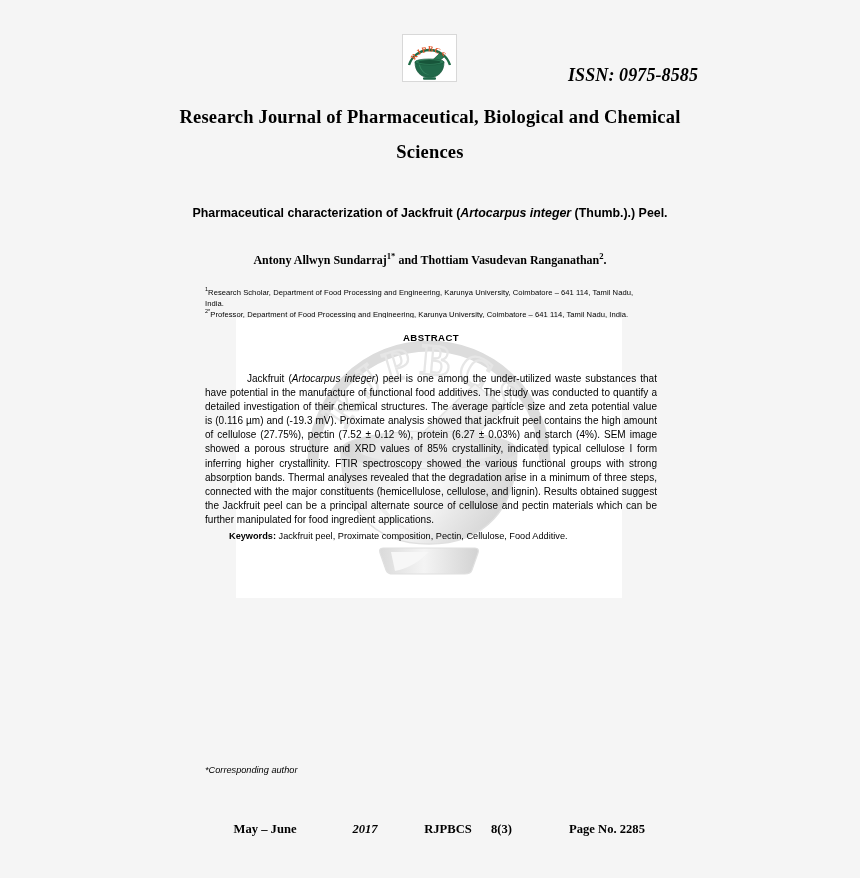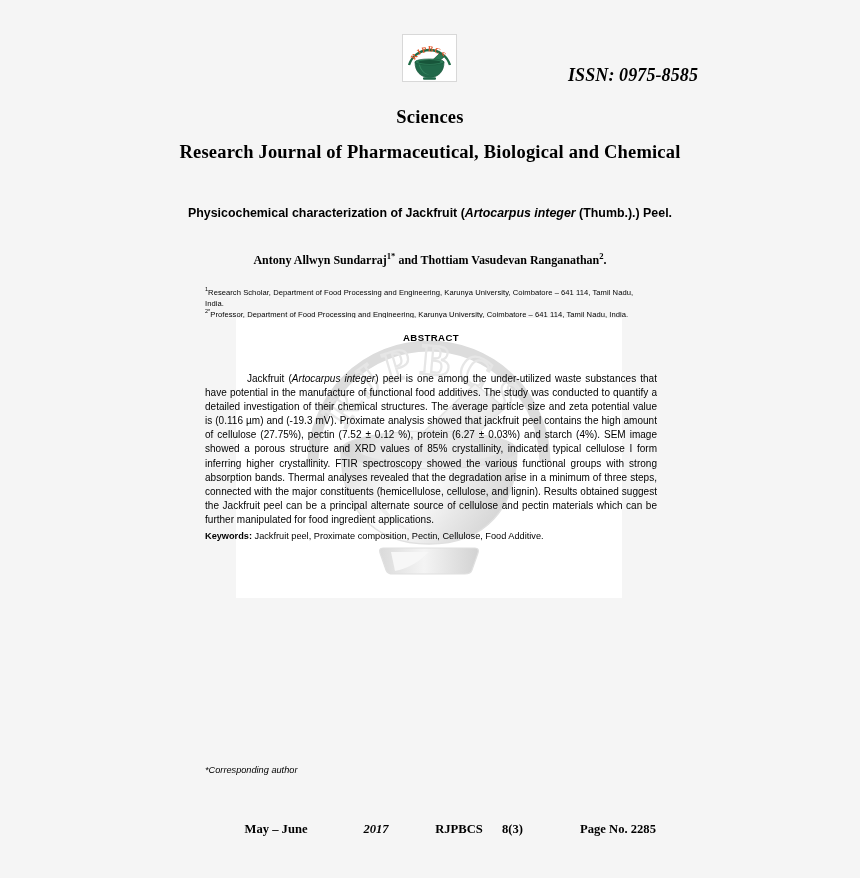--- a/index.html
+++ b/index.html
@@ -153,36 +153,36 @@
     text-indent: 42px;
     letter-spacing: 0.02px;
   }
   .abstract-body .ital { font-style: italic; }
   .keywords {
     margin-top: 2px;
     font-size: 9.2px;
     line-height: 14.1px;
     text-align: left;
   }
-  .keywords b { font-weight: bold; }
+  .keywords b { font-weight: bold; margin-left: 24px; }
 
   
   .corresponding {
     position: absolute;
     left: 205px;
     top: 765px;
     font-style: italic;
     font-weight: normal;
     font-size: 9.2px;
   }
 
   
   .footer {
     position: absolute;
-    left: 216px;
+    left: 205px;
     top: 822px;
     width: 452px;
     font-family: "Liberation Serif", serif;
     font-weight: bold;
     font-size: 12.6px;
     display: flex;
     align-items: baseline;
   }
   .footer .f-month { width: 120px; text-align: center; }
   .footer .f-year  { width: 80px;  text-align: center; font-style: italic; }
@@ -217,25 +217,25 @@
         <ellipse cx="26.5" cy="27" rx="11.2" ry="1.9" fill="#17553a"></ellipse>
 
         <rect x="20" y="42.2" width="13" height="2.6" rx="1.1" fill="#21694a"></rect>
       </svg>
     </div>
 
     <div class="issn">ISSN: 0975-8585</div>
   </div>
 
   <div class="journal-title">
+    <div>Research Journal of Pharmaceutical, Biological and Chemical</div>
     <div>Sciences</div>
-    <div>Research Journal of Pharmaceutical, Biological and Chemical</div>
-  </div>
-
-  <div class="article-title"><span>Physicochemical characterization of Jackfruit (</span><span class="ital">Artocarpus integer</span><span> (Thumb.).) Peel.</span></div>
+  </div>
+
+  <div class="article-title"><span>Pharmaceutical characterization of Jackfruit (</span><span class="ital">Artocarpus integer</span><span> (Thumb.).) Peel.</span></div>
 
   <div class="authors"><span>Antony Allwyn Sundarraj</span><sup>1*</sup><span> and Thottiam Vasudevan Ranganathan</span><sup>2</sup><span>.</span></div>
 
   <div class="affiliations">
     <p><sup>1</sup><span>Research Scholar, Department of Food Processing and Engineering, Karunya University, Coimbatore – 641 114, Tamil Nadu, India.</span></p>
     <p><sup>2*</sup><span>Professor, Department of Food Processing and Engineering, Karunya University, Coimbatore – 641 114, Tamil Nadu, India.</span></p>
   </div>
 
   <div class="wm-block">
     <svg class="wm-art" viewBox="0 0 300 286">

